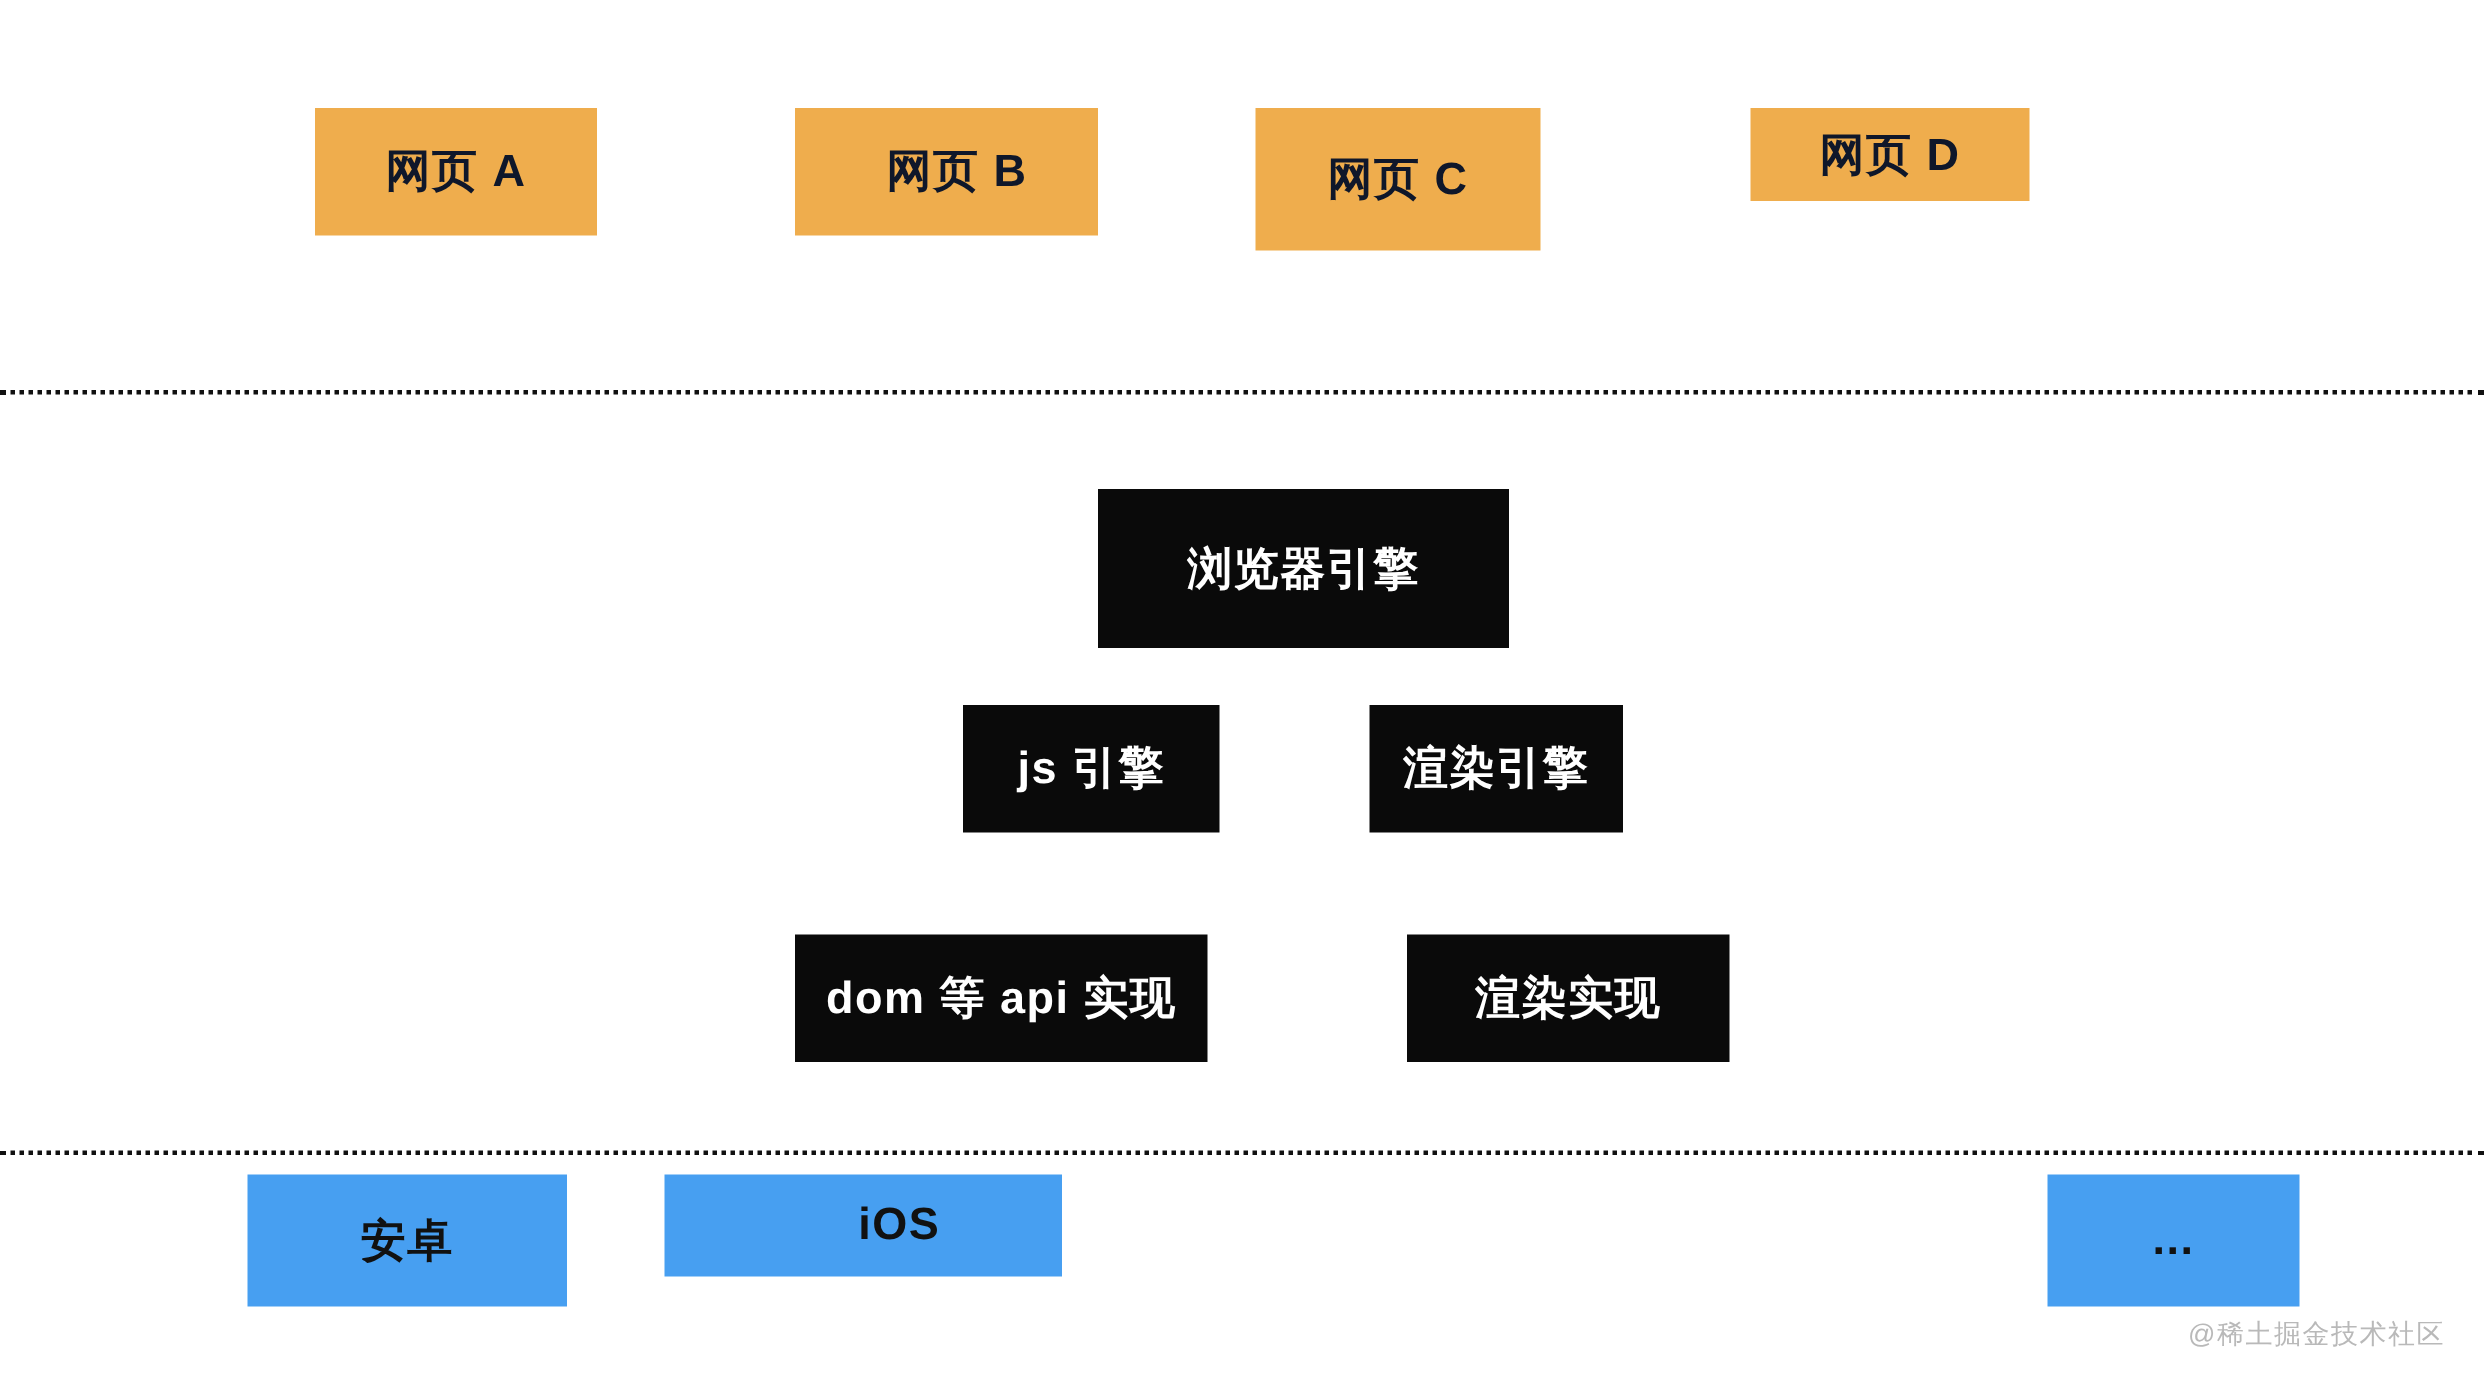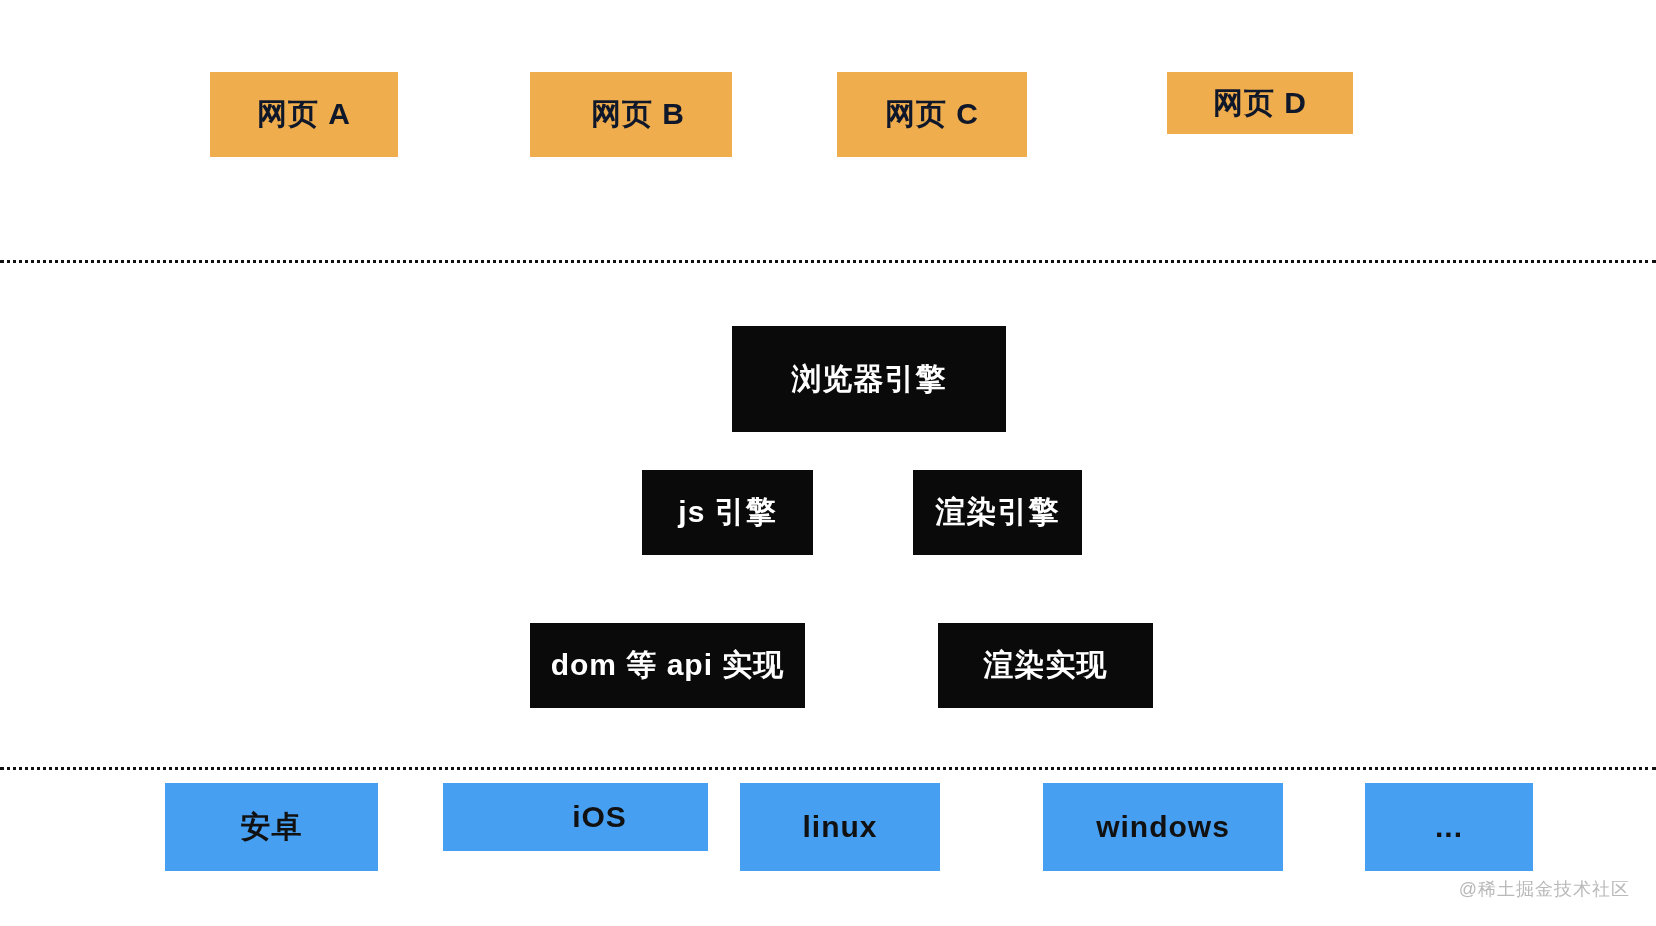--- a/index.html
+++ b/index.html
@@ -36,21 +36,21 @@
     letter-spacing: 1px;
     white-space: nowrap;
   }
   .box.orange { background: var(--web-page-fill, #EFAD4D); color: #0f172a; }
   .box.black  { background: var(--engine-fill, #0A0A0A);  color: #ffffff; }
   .box.blue   { background: var(--platform-fill, #479FF1); color: #111111; }
 
   
   #web-a { left: 210px;  top: 72px; width: 188px; height: 85px; }
   #web-b { left: 530px;  top: 72px; width: 188px; height: 85px; padding-left: 14px; }
-  #web-c { left: 837px;  top: 72px; width: 190px; height: 85px; }
+  #web-c { left: 837px;  top: 72px; width: 190px; height: 95px; }
   #web-d { left: 1167px; top: 72px; width: 186px; height: 62px; }
 
   
   #browser-engine { left: 732px; top: 302px; width: 274px; height: 106px; margin-top: 24px; }
   #js-engine      { left: 642px; top: 470px; width: 171px; height: 85px;  }
   #render-engine  { left: 913px; top: 470px; width: 169px; height: 85px;  }
   #dom-api-impl   { left: 530px; top: 623px; width: 275px; height: 85px;  }
   #render-impl    { left: 938px; top: 623px; width: 215px; height: 85px;  }
 
   
@@ -85,19 +85,17 @@
   <div class="box black" id="browser-engine">浏览器引擎</div>
   <div class="box black" id="js-engine">js 引擎</div>
   <div class="box black" id="render-engine">渲染引擎</div>
   <div class="box black" id="dom-api-impl">dom 等 api 实现</div>
   <div class="box black" id="render-impl">渲染实现</div>
 
   <div class="dotted-line" id="separator-bottom"></div>
 
   <div class="box blue" id="platform-android">安卓</div>
   <div class="box blue" id="platform-ios">iOS</div>
-  <div class="box blue" id="platform-linux">linux</div>
-  <div class="box blue" id="platform-windows">windows</div>
   <div class="box blue" id="platform-more">...</div>
 
   <div class="watermark">@稀土掘金技术社区</div>
 
 </div>
 
 </body></html>

